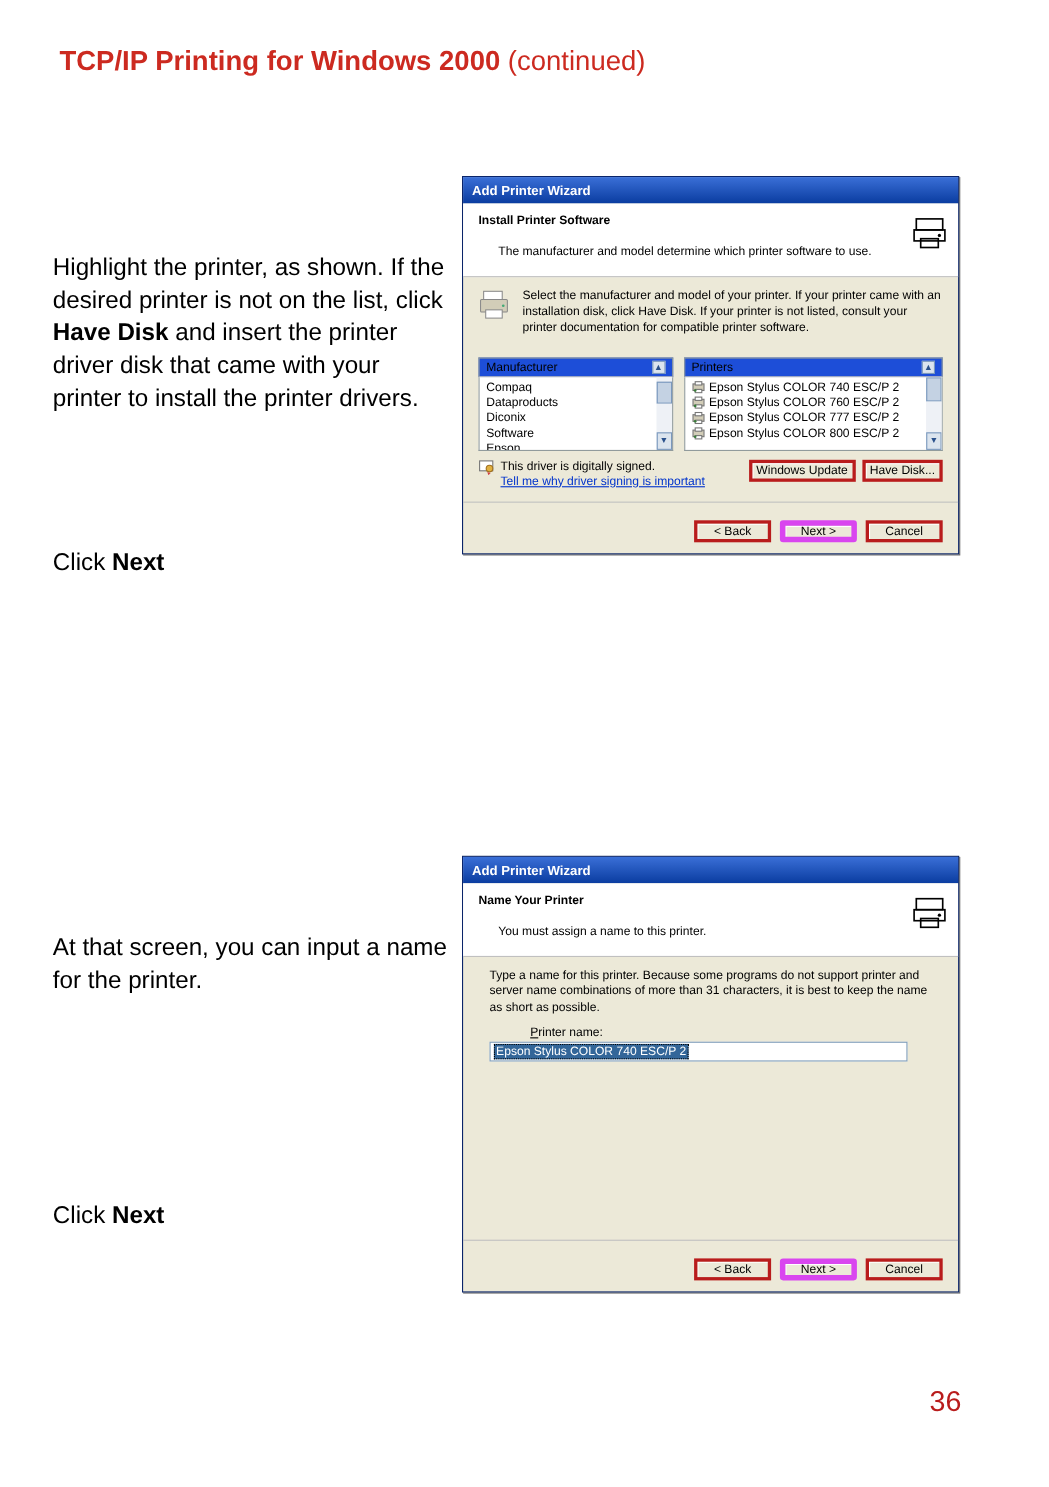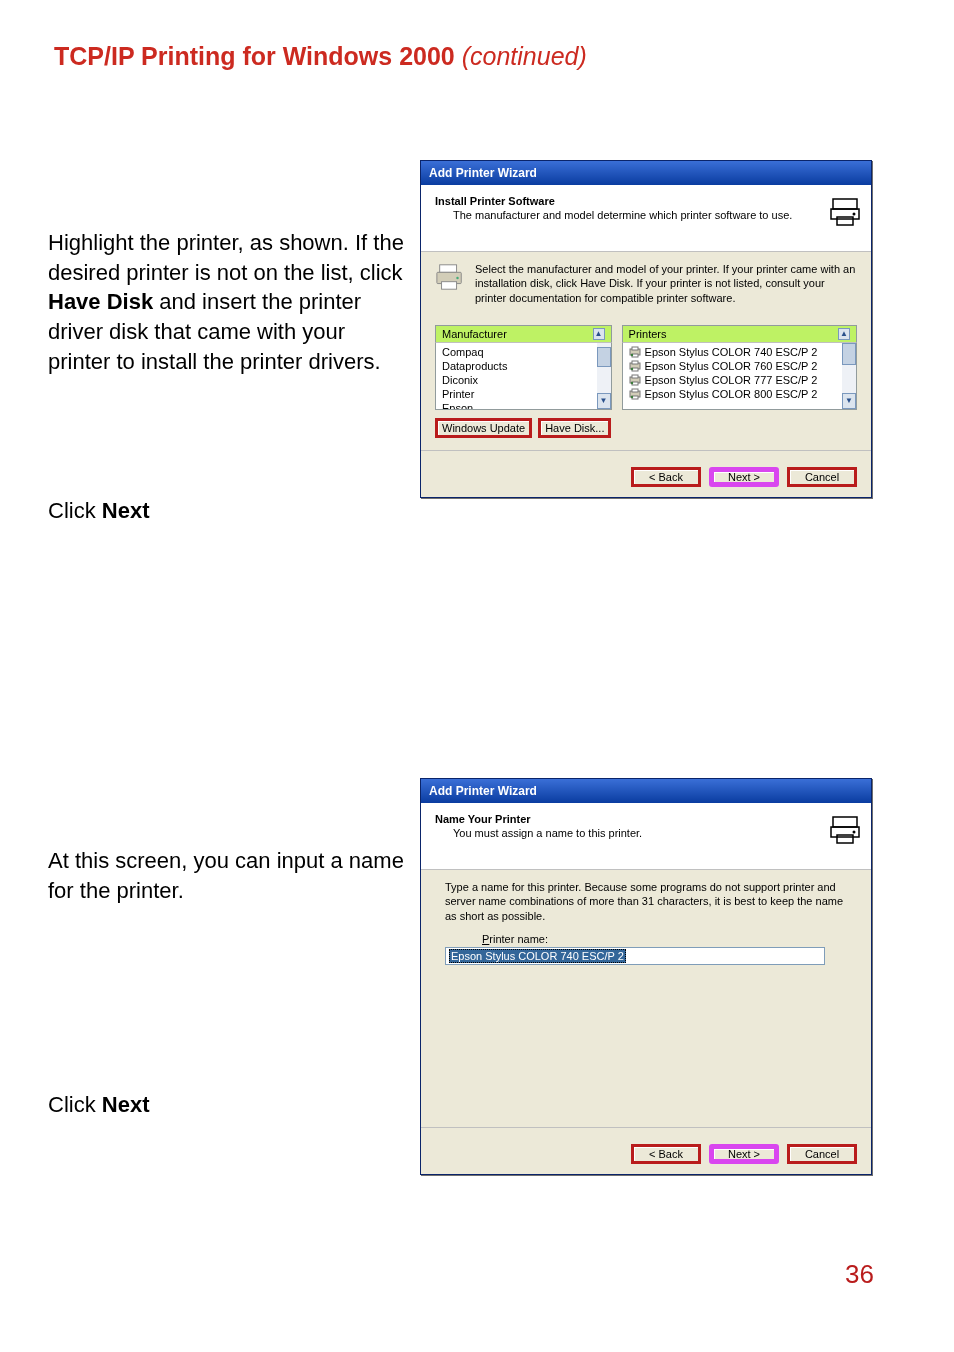--- a/index.html
+++ b/index.html
@@ -14,21 +14,20 @@
   }
   .page-title {
     position: absolute;
     top: 42px;
     left: 54px;
     font-size: 25px;
     font-weight: bold;
     color: #cc2a20;
   }
   .page-title .cont {
-    font-style: italic;
     font-weight: normal;
   }
   .instr {
     position: absolute;
     left: 48px;
     font-size: 22px;
     color: #000;
     line-height: 1.35;
     width: 360px;
   }
@@ -68,21 +67,21 @@
     position: relative;
     min-height: 46px;
   }
   .header-band .htitle {
     font-size: 11px;
     font-weight: bold;
   }
   .header-band .hsub {
     font-size: 11px;
     padding-left: 18px;
-    margin-top: 2px;
+    margin-top: 16px;
   }
   .header-band .printer-logo {
     position: absolute;
     right: 10px;
     top: 10px;
   }
   .printer-logo svg { width: 32px; height: 32px; }
 
   .body-area {
     padding: 10px 14px 6px 14px;
@@ -97,21 +96,21 @@
   .body-area .with-icon .txt { flex: 1; line-height: 1.3; }
 
   
   .list-row {
     display: flex;
     gap: 10px;
     margin-top: 20px;
   }
   .list-col { display:flex; flex-direction:column; }
   .list-head {
-    background: #bef264;
+    background: #1d4ed8;
     border: 1px solid #919b9c;
     border-bottom: 1px solid #c0c0c0;
     padding: 2px 6px;
     font-size: 11px;
     display: flex;
     align-items: center;
     justify-content: space-between;
   }
   .list-head .arrow-up {
     width:12px; height:12px;
@@ -246,21 +245,21 @@
 
 <div class="instr" style="top:228px;">
   <span>Highlight the printer, as shown. If the desired printer is not on the list, click </span><b>Have Disk</b><span> and insert the printer driver disk that came with your printer to install the printer drivers.</span>
 </div>
 
 <div class="instr" style="top:496px;">
   <span>Click </span><b>Next</b>
 </div>
 
 <div class="instr" style="top:846px;">
-  <span>At this screen, you can input a name for the printer.</span>
+  <span>At that screen, you can input a name for the printer.</span>
 </div>
 
 <div class="instr" style="top:1090px;">
   <span>Click </span><b>Next</b>
 </div>
 
 <div class="dialog" style="top:160px; left:420px;">
   <div class="titlebar">
     <span>Add Printer Wizard</span>
   </div>
@@ -293,21 +292,21 @@
 
       <div class="list-col mfg">
         <div class="list-head">
           <span>Manufacturer</span>
           <span class="arrow-up">▲</span>
         </div>
         <div class="list-body w-scroll">
           <div class="list-item">Compaq</div>
           <div class="list-item">Dataproducts</div>
           <div class="list-item">Diconix</div>
-          <div class="list-item">Printer</div>
+          <div class="list-item">Software</div>
           <div class="list-item">Epson</div>
           <div class="scrollbar">
             <div class="sb-track" style="flex:0 0 4px"></div>
             <div class="sb-thumb" style="flex:0 0 18px"></div>
             <div class="sb-track"></div>
             <div class="sb-btn">▼</div>
           </div>
         </div>
       </div>
 
@@ -364,20 +363,33 @@
           <div class="scrollbar">
             <div class="sb-thumb" style="flex:0 0 20px"></div>
             <div class="sb-track"></div>
             <div class="sb-btn">▼</div>
           </div>
         </div>
       </div>
     </div>
 
     <div class="driver-row">
+      <div class="driver-left">
+        <span class="cert-icon">
+          <svg viewBox="0 0 14 14">
+              <rect x="1" y="1" width="12" height="9" fill="#fff" stroke="#777"></rect>
+              <circle cx="10" cy="8" r="3" fill="#e0b040" stroke="#a07020"></circle>
+              <path d="M8 11 L9 14 L11 12 Z" fill="#d04040"></path>
+            </svg>
+        </span>
+        <div>
+          <span class="dl-line1">This driver is digitally signed.</span>
+          <span class="dl-link">Tell me why driver signing is important</span>
+        </div>
+      </div>
       <div class="driver-buttons">
         <button class="btn wide">Windows Update</button>
         <button class="btn">Have Disk...</button>
       </div>
     </div>
 
     <div class="sep-line"></div>
   </div>
   <div class="nav-row">
     <button class="btn">&lt; Back</button>

